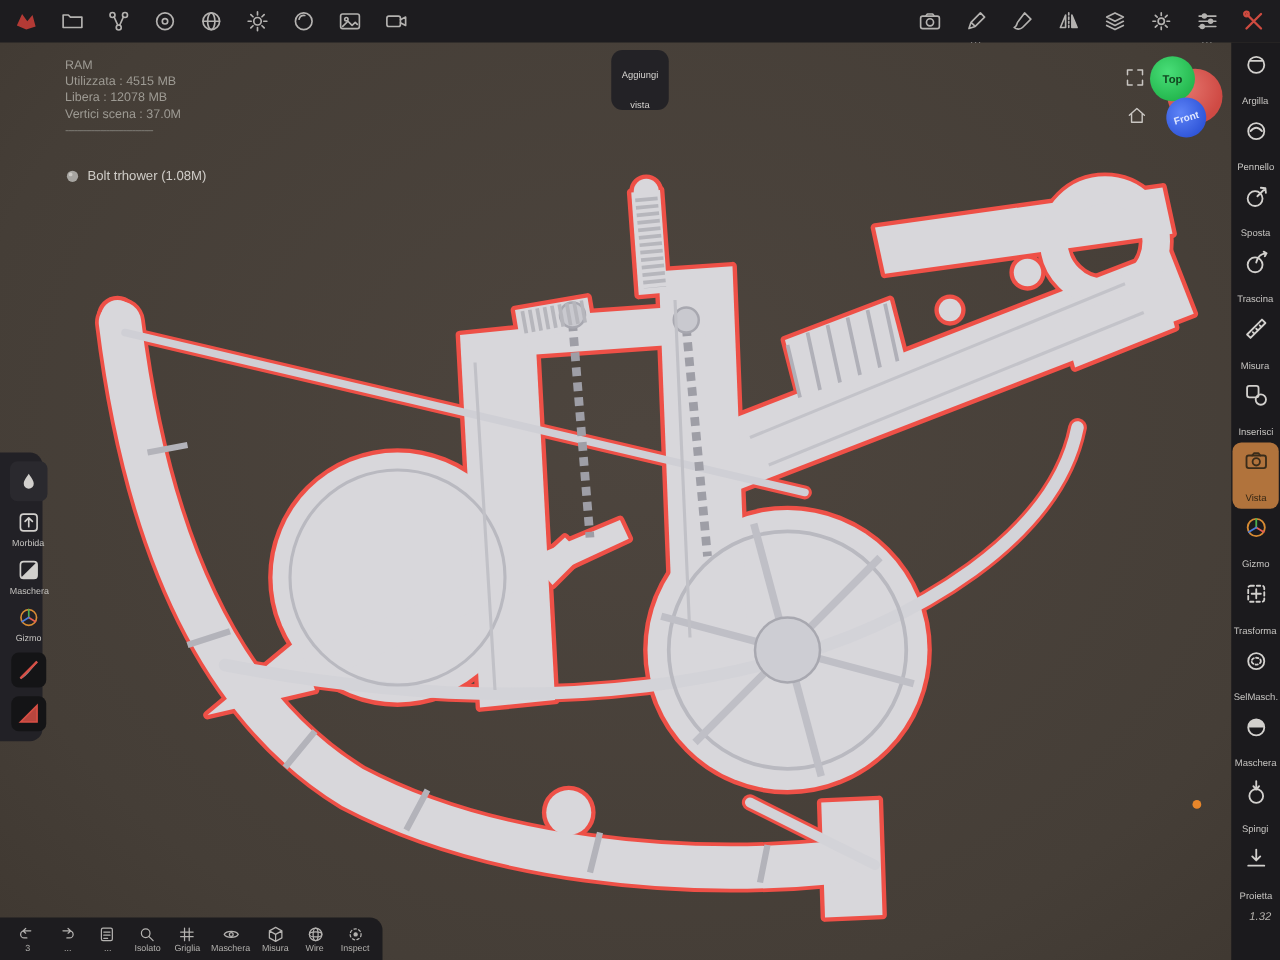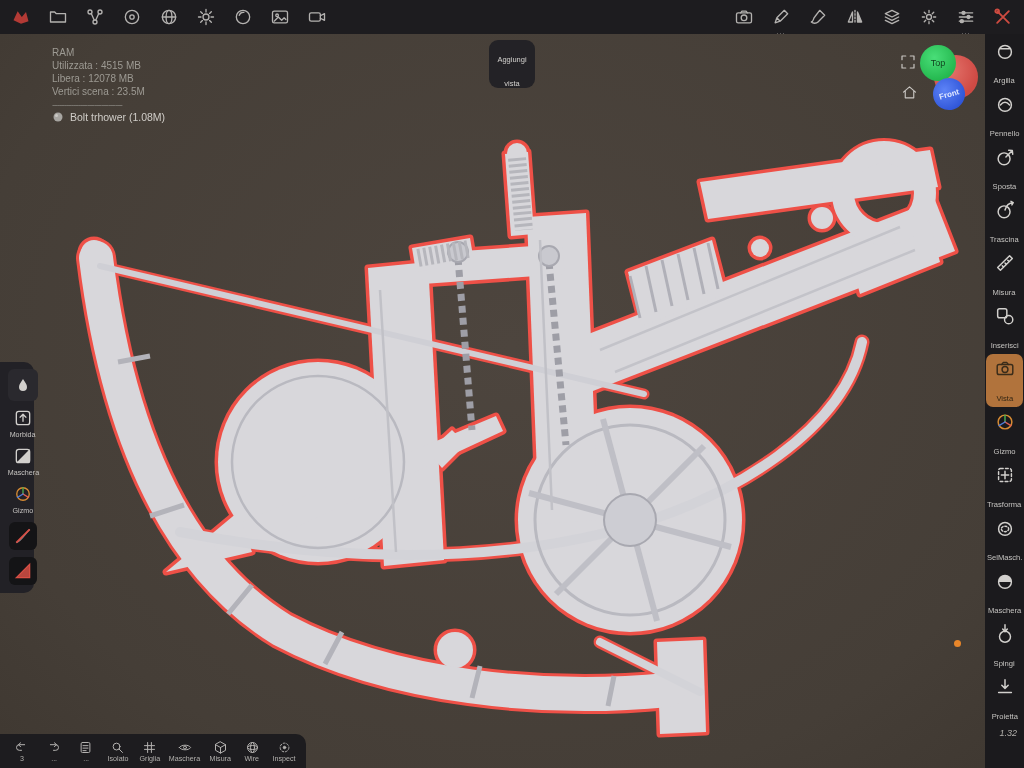--- a/index.html
+++ b/index.html
@@ -18,38 +18,38 @@
     display:flex;align-items:center;justify-content:space-between;padding:0 10px;z-index:40;
     box-sizing:border-box;
   }
   .tb-group{display:flex;align-items:center;gap:15px;}
   .tb-btn{position:relative;width:22px;height:22px;display:flex;align-items:center;justify-content:center;cursor:pointer;}
   .ic{stroke:#b4b2b0;fill:none;stroke-width:1.6;stroke-linecap:round;stroke-linejoin:round;display:block;}
   .under-dots{position:absolute;bottom:-7px;left:50%;transform:translateX(-50%);font-size:8px;color:#8e8c8a;letter-spacing:1px;line-height:6px;}
   
   .stats{position:absolute;left:52px;top:46px;z-index:15;color:#9d9a93;font-size:10px;line-height:13px;}
   .stats .sep{color:#7e7b75;letter-spacing:-1px;}
-  .stats .obj-row{display:flex;align-items:flex-start;gap:6px;margin-top:0;color:#d0cdc8;font-size:10.5px;}
+  .stats .obj-row{display:flex;align-items:flex-start;gap:6px;margin-top:24px;color:#d0cdc8;font-size:10.5px;}
   
   .add-view{
     position:absolute;left:489px;top:40px;width:46px;height:48px;background:#232226;border:none;
     border-radius:9px;z-index:15;display:flex;flex-direction:column;align-items:center;justify-content:center;
     gap:16px;cursor:pointer;color:#d4d2cf;
   }
   .add-view .av-lbl{font-size:7.5px;line-height:8px;color:#d4d2cf;}
   
   .fs-btn,.home-btn{position:absolute;z-index:15;width:20px;height:20px;display:flex;align-items:center;justify-content:center;cursor:pointer;}
   .fs-btn{left:898px;top:52px;}
   .home-btn{left:899px;top:82px;}
   .viewcube{position:absolute;left:918px;top:45px;width:60px;height:62px;z-index:15;cursor:pointer;}
   .vc-red{position:absolute;left:16px;top:10px;width:44px;height:44px;border-radius:50%;
     background:radial-gradient(circle at 35% 35%, #e4736b, #cf4a44 70%);}
   .vc-green{position:absolute;left:2px;top:0px;width:36px;height:36px;border-radius:50%;
     background:radial-gradient(circle at 40% 35%, #49de78, #23b64d 75%);
-    display:flex;align-items:center;justify-content:center;font-size:9px;font-weight:normal;color:#11441f;}
+    display:flex;align-items:center;justify-content:center;font-size:9px;font-weight:bold;color:#11441f;}
   .vc-blue{position:absolute;left:15px;top:33px;width:32px;height:32px;border-radius:50%;
     background:radial-gradient(circle at 40% 35%, #5d83f7, #2f55d8 75%);
     display:flex;align-items:center;justify-content:center;font-size:8px;font-weight:bold;color:#dfe7ff;transform:rotate(-16deg);}
   
   .right-strip{position:absolute;top:34px;right:0;bottom:0;width:39px;background:#1b1a1d;z-index:30;
     display:flex;flex-direction:column;align-items:center;padding-top:2px;box-sizing:border-box;}
   .rt-item{width:37px;height:53px;display:flex;flex-direction:column;align-items:center;justify-content:center;gap:14px;cursor:pointer;border-radius:7px;}
   .rt-item .rt-lbl{font-size:8px;color:#c6c4c1;white-space:nowrap;transform:scale(0.95);}
   .rt-item.selected{background:#b1733c;}
   .rt-item.selected .rt-lbl{color:#332614;}
@@ -249,21 +249,21 @@
           <circle cx="5" cy="5" r="2.2"></circle>
       </svg>
     </span>
   </div>
 </header>
 
 <div class="stats">
   <div>RAM</div>
   <div>Utilizzata :  4515 MB</div>
   <div>Libera :  12078 MB</div>
-  <div>Vertici scena :  23.5M</div>
+  <div>Vertici scena :  37.0M</div>
   <div class="sep">------------------------------</div>
   <div class="obj-row">
     <svg width="12" height="12" viewBox="0 0 16 16">
       <circle cx="8" cy="8" r="6" fill="#a7a5a1"></circle>
         <circle cx="6" cy="6" r="2" fill="#cbc9c5"></circle>
     </svg>
     <span>Bolt trhower (1.08M)</span>
   </div>
 </div>
 

